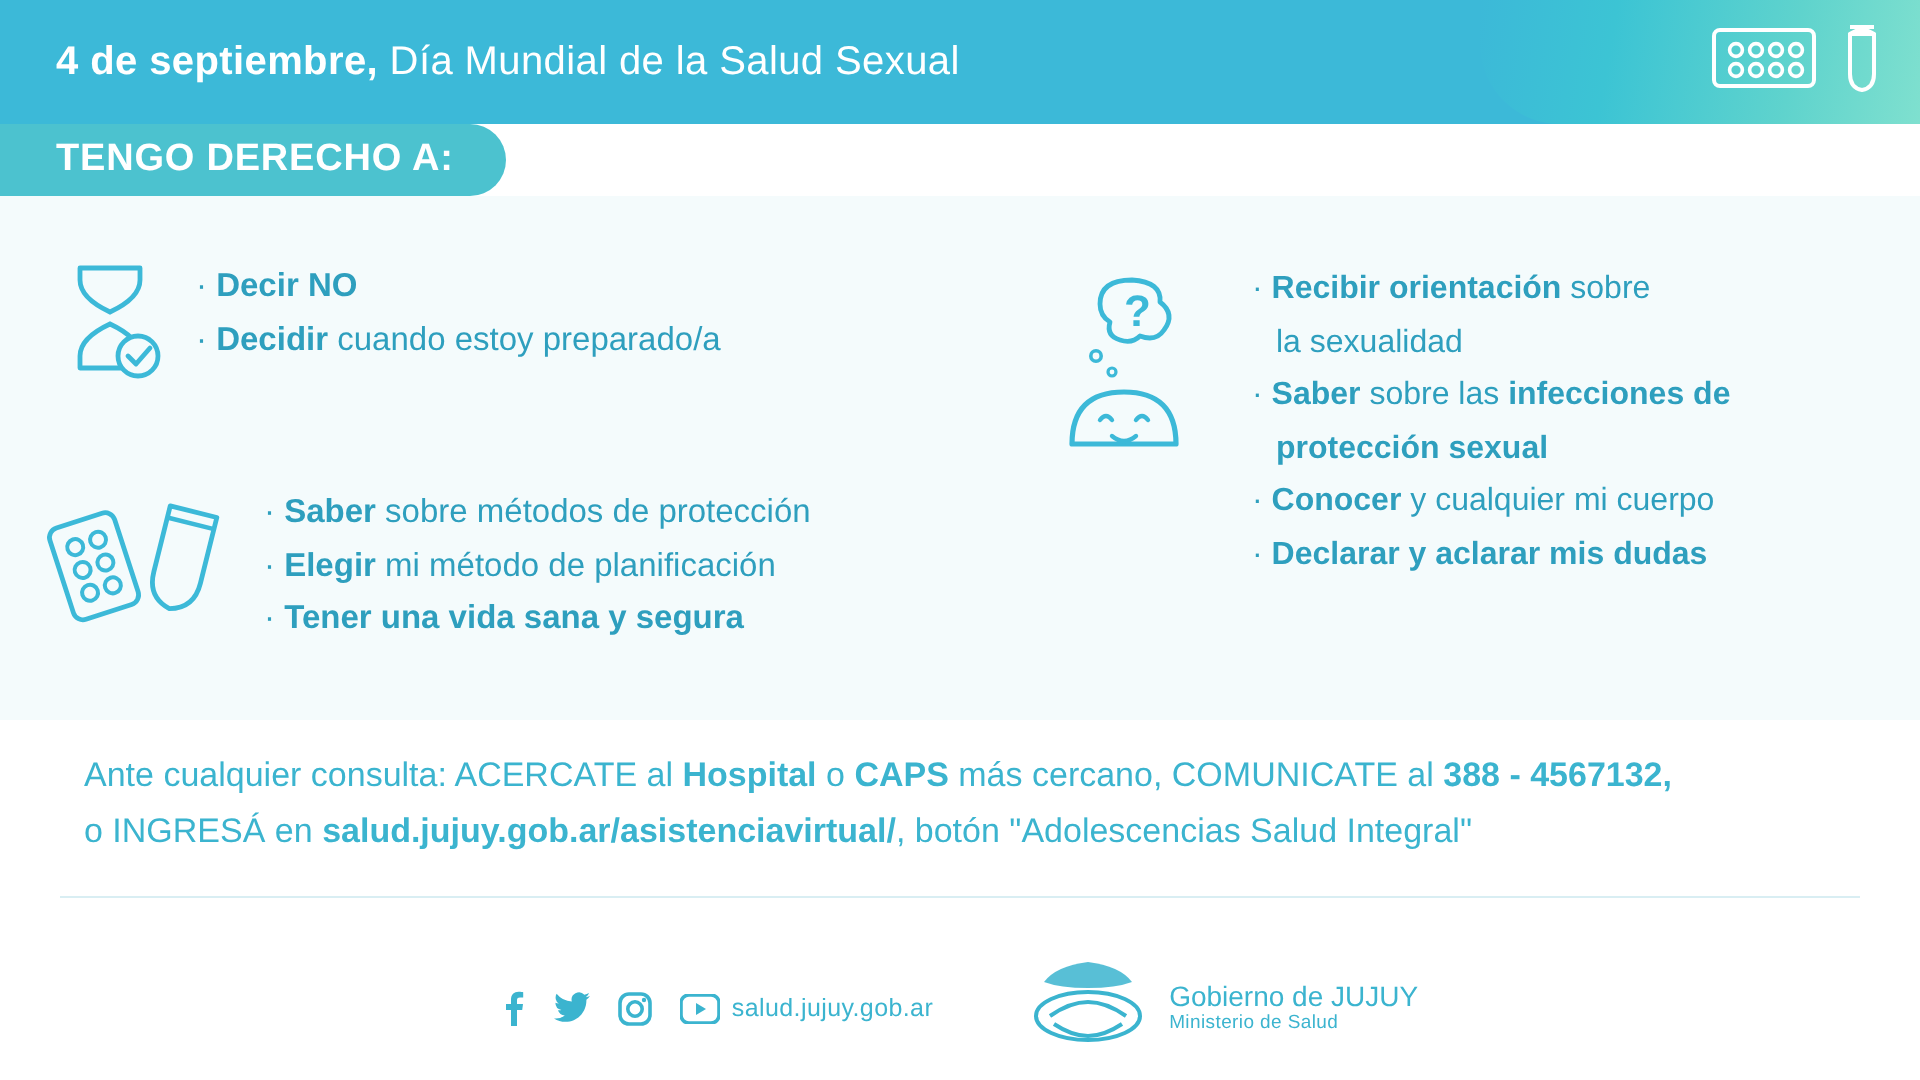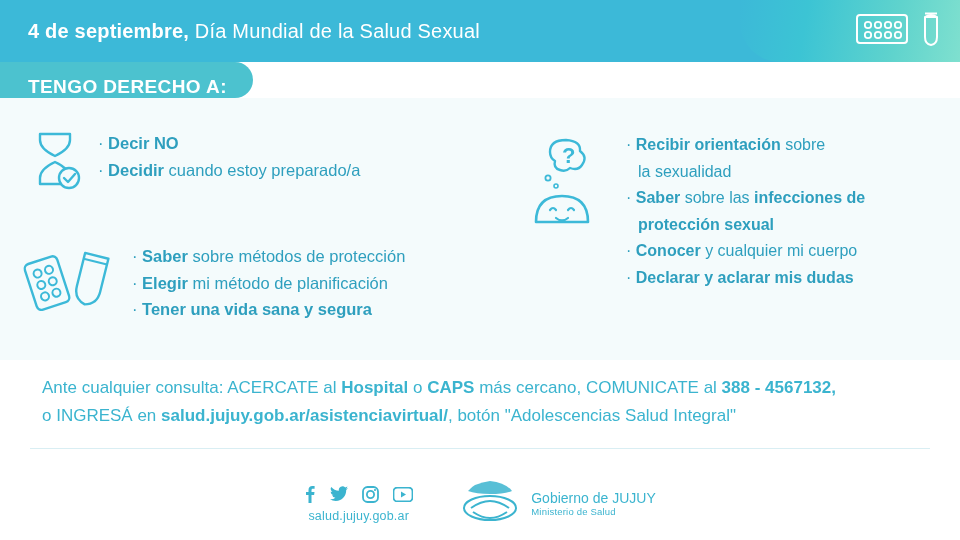--- a/index.html
+++ b/index.html
@@ -51,21 +51,21 @@
 
   
   .ribbon {
     position: absolute;
     left: 0; top: 62px;
     height: 36px;
     background: #4cc2cf;
     border-top-right-radius: 18px;
     border-bottom-right-radius: 18px;
     padding: 0 26px 0 28px;
-    display: flex; align-items: flex-end;
+    display: flex; align-items: center;
     z-index: 3;
   }
   .ribbon span {
     color: #ffffff;
     font-size: 19px;
     font-weight: bold;
     letter-spacing: .4px;
   }
 
   
@@ -123,21 +123,21 @@
   
   .bottom {
     position: absolute;
     left: 0; top: 468px;
     width: 960px; height: 72px;
     display: flex; align-items: center; justify-content: center;
     gap: 46px;
   }
   .social {
     display: flex;
-    flex-direction: column;
+    flex-direction: row;
     align-items: center;
     gap: 6px;
   }
   .social-icons {
     display: flex; gap: 14px; align-items: center;
   }
   .social-icons svg { display: block; }
   .social-url {
     color: #3bb4cf;
     font-size: 12.5px;

